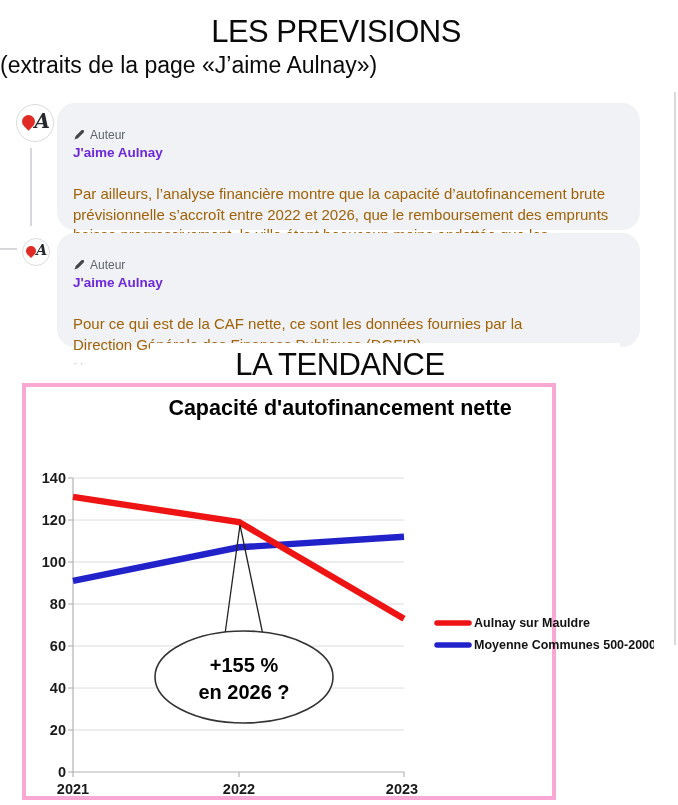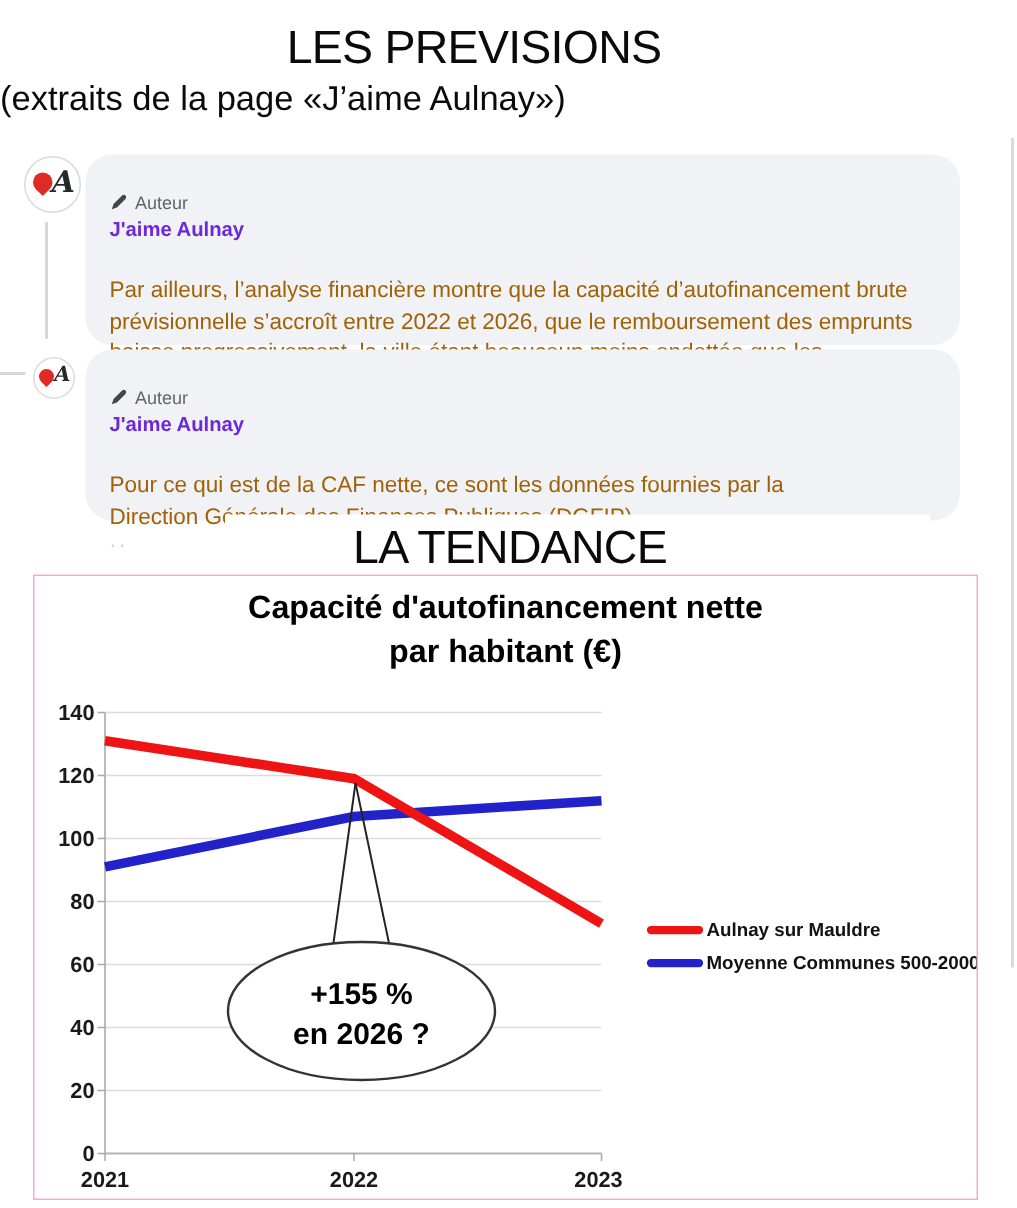--- a/index.html
+++ b/index.html
@@ -2,21 +2,21 @@
 <html><head>
 <meta charset="utf-8">
 <style>
   html,body{margin:0;padding:0;background:#fff;}
   body{width:678px;height:805px;position:relative;overflow:hidden;
        font-family:"Liberation Sans",sans-serif;color:#111;}
   .abs{position:absolute;}
 
   
   .page-title{left:0;top:14px;width:632px;text-align:center;font-size:31px;
-              font-weight:400;letter-spacing:-.5px;color:#0a0a0a;}
+              font-weight:400;letter-spacing:-.5px;color:#0a0a0a;padding-left:20px;}
   .page-subtitle{left:0;top:52px;width:632px;text-align:left;font-size:23px;
                  font-weight:400;color:#0a0a0a;}
   .section-title{left:0;top:347px;width:632px;text-align:center;font-size:31px;
                  font-weight:400;letter-spacing:-.5px;color:#0a0a0a;z-index:6;padding-left:24px;}
 
   
   .bubble{background:#f0f2f5;border-radius:18px;z-index:2;}
   .bubble-inner{padding:6px 16px 0 16px;}
   .badge{display:flex;align-items:center;gap:5px;height:15px;margin-top:18px;}
   .badge svg{width:12px;height:12px;fill:#44474a;flex:0 0 auto;}
@@ -32,22 +32,22 @@
   .monogram{position:absolute;font-family:"DejaVu Serif",serif;font-style:italic;
             font-weight:bold;color:#26282b;}
   .thread{background:#d6d8db;z-index:1;}
 
   
   .mask{left:150px;top:343px;width:470px;height:41px;background:#fff;z-index:5;}
 
   .edge-line{left:674px;top:92px;width:2px;height:553px;background:#dadada;}
 
   
-  .chart-card{left:22px;top:383px;width:630px;height:417px;background:#fff;
-              border:1px solid #f9a8d4;box-sizing:border-box;z-index:7;}
+  .chart-card{left:22px;top:383px;width:534px;height:417px;background:#fff;
+              border:4px solid #f9a8d4;box-sizing:border-box;z-index:7;}
   .chart-title{position:absolute;left:0;top:7px;width:628px;text-align:center;
                font-size:21.5px;font-weight:bold;line-height:29px;color:#000;}
   .chart-svg{position:absolute;left:0;top:0;width:628px;height:415px;}
   text{font-family:"Liberation Sans",sans-serif;}
   .tick-label{font-size:14.5px;font-weight:bold;fill:#1a1a1a;}
   .legend-label{font-size:12.5px;font-weight:bold;fill:#121212;}
   .callout-text{font-size:20px;font-weight:bold;fill:#000;text-anchor:middle;}
 </style>
 </head>
 <body>
@@ -99,21 +99,20 @@
 </div>
 
 <div class="abs edge-line"></div>
 
 <div class="abs mask"></div>
 <div class="abs section-title">LA TENDANCE</div>
 
 <div class="abs chart-card">
   <div class="chart-title">
     <div>Capacité d'autofinancement nette</div>
-    <div>par habitant (€)</div>
   </div>
   <svg class="chart-svg" viewBox="0 0 628 415">
     <g id="grid-layer">
         <line x1="47" y1="91" x2="378" y2="91" stroke="#dcdcdc" stroke-width="1"></line>
         <line x1="47" y1="133" x2="378" y2="133" stroke="#dcdcdc" stroke-width="1"></line>
         <line x1="47" y1="175" x2="378" y2="175" stroke="#dcdcdc" stroke-width="1"></line>
         <line x1="47" y1="217" x2="378" y2="217" stroke="#dcdcdc" stroke-width="1"></line>
         <line x1="47" y1="259" x2="378" y2="259" stroke="#dcdcdc" stroke-width="1"></line>
         <line x1="47" y1="301" x2="378" y2="301" stroke="#dcdcdc" stroke-width="1"></line>
         <line x1="47" y1="343" x2="378" y2="343" stroke="#dcdcdc" stroke-width="1"></line>

